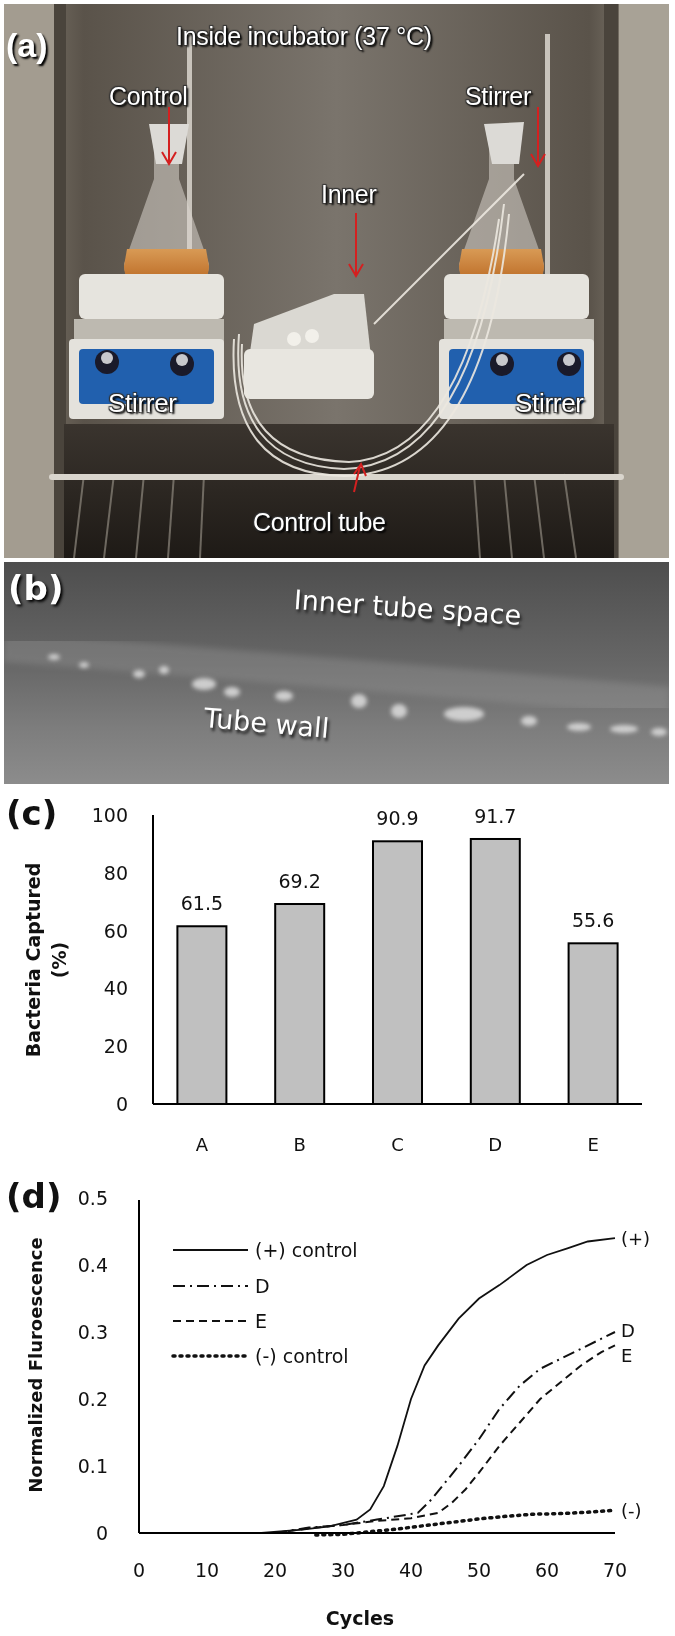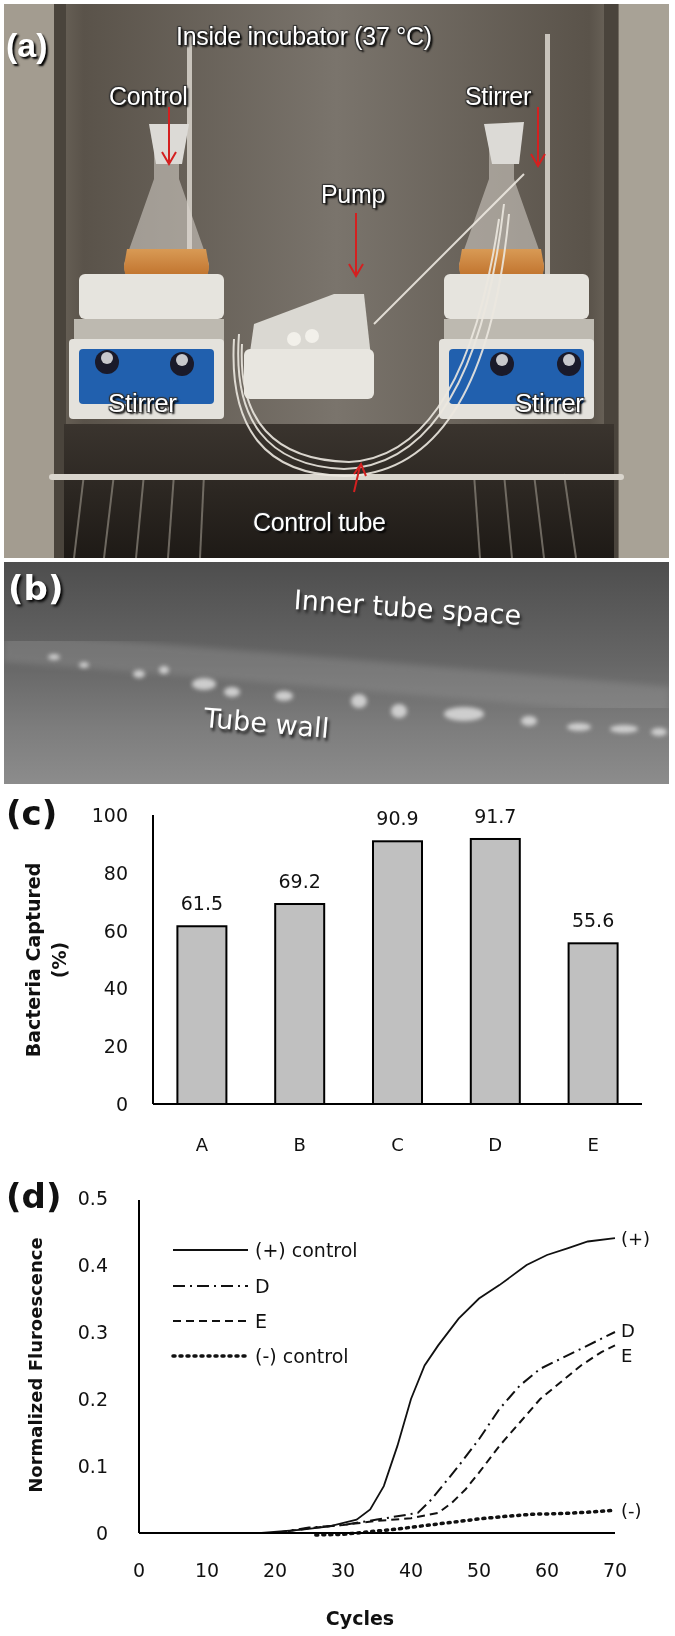--- a/index.html
+++ b/index.html
@@ -128,21 +128,21 @@
       <line x1="352" y1="209" x2="352" y2="270"></line>
         <path d="M345 260 L352 272 L359 260"></path>
       <line x1="350" y1="488" x2="356" y2="462"></line>
         <path d="M350 470 L357 460 L362 472"></path>
     </g>
   </svg>
   <span class="panel-letter">(a)</span>
   <span class="photo-label" style="left:172px; top:18px; font-size:25px;">Inside incubator (37 °C)</span>
   <span class="photo-label" style="left:105px; top:78px; font-size:25px;">Control</span>
   <span class="photo-label" style="left:461px; top:78px; font-size:25px;">Stirrer</span>
-  <span class="photo-label" style="left:317px; top:176px; font-size:25px;">Pump</span>
+  <span class="photo-label" style="left:317px; top:176px; font-size:25px;">Inner</span>
   <span class="photo-label" style="left:104px; top:384px; font-size:26px;">Stirrer</span>
   <span class="photo-label" style="left:511px; top:384px; font-size:26px;">Stirrer</span>
   <span class="photo-label" style="left:249px; top:504px; font-size:25px;">Control tube</span>
 </div>
 
 <div id="panel-b">
   <svg width="665" height="222" viewBox="0 0 665 222">
     <defs>
       <filter id="blur3">
           <feGaussianBlur stdDeviation="3"></feGaussianBlur>

